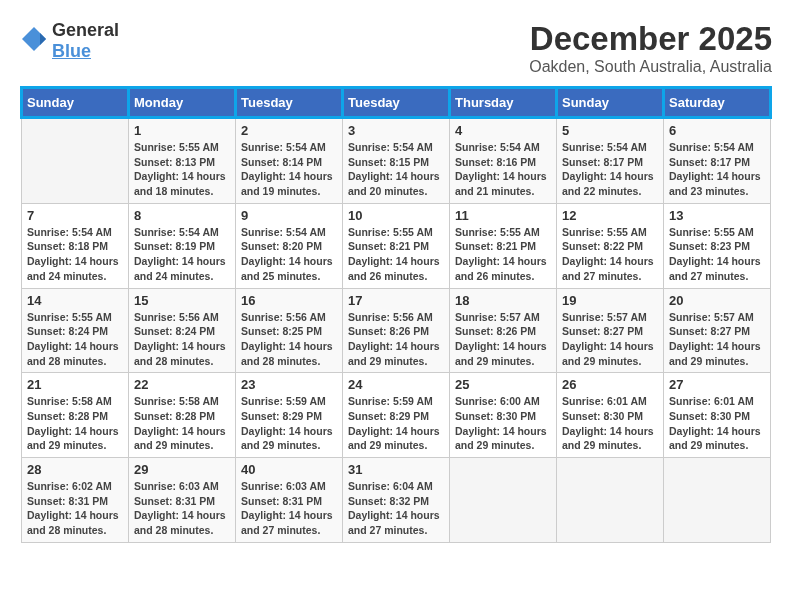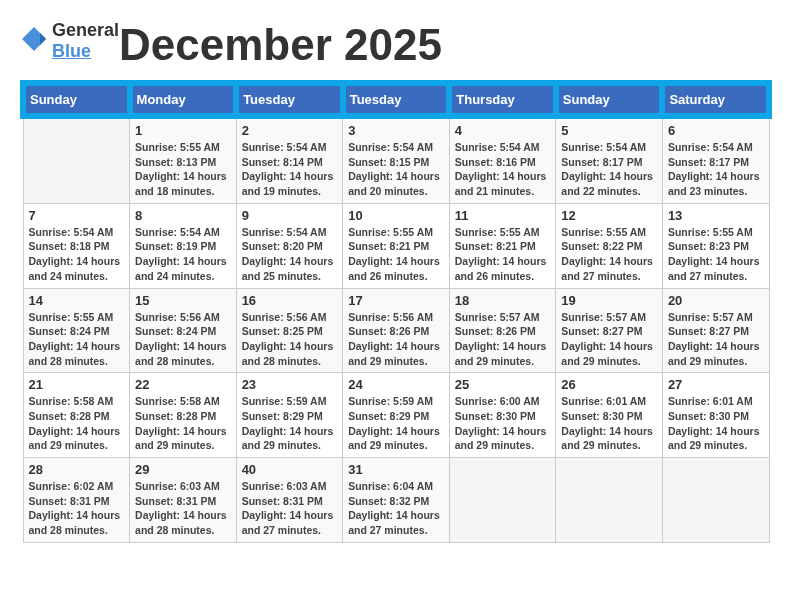--- a/index.html
+++ b/index.html
@@ -5,21 +5,21 @@
     * { box-sizing: border-box; margin: 0; padding: 0; }
     body {
       font-family: Arial, sans-serif;
       background: #fff;
       width: 792px;
       min-height: 612px;
       padding: 20px;
     }
     .header-area {
       display: flex;
-      justify-content: flex-start;
+      justify-content: space-between;
       align-items: flex-start;
       margin-bottom: 10px;
     }
     .logo {
       display: flex;
       align-items: center;
       gap: 4px;
     }
     .logo-text-general {
       font-size: 18px;
@@ -29,40 +29,40 @@
     .logo-text-blue {
       font-size: 18px;
       font-weight: bold;
       color: #4a90d9;
       text-decoration: underline;
     }
     .title-area {
       text-align: right;
     }
     .main-title {
-      font-size: 44px;
+      font-size: 33px;
       font-weight: bold;
       color: #333;
     }
     .subtitle {
       font-size: 16px;
       color: #555;
     }
     table {
       width: 100%;
       border-collapse: collapse;
       font-size: 11px;
     }
     thead tr th {
       background-color: #3a6bbf;
       color: #fff;
       padding: 6px 4px;
       text-align: left;
       font-size: 13px;
-      border: 6px solid #0ea5e9;
+      border: 3px solid #0ea5e9;
     }
     tbody tr td {
       border: 1px solid #ccc;
       padding: 4px 5px;
       vertical-align: top;
       min-height: 80px;
       background: #fff;
     }
     tbody tr:nth-child(odd) td {
       background: #f9f9f9;
@@ -95,20 +95,21 @@
         <polygon points="20,8 26,14 20,20" fill="#2a6ab0"></polygon>
       </svg>
     </div>
     <div>
       <span class="logo-text-general">General</span><br>
       <span class="logo-text-blue">Blue</span>
     </div>
   </div>
   <div class="title-area">
     <div class="main-title">December 2025</div>
+    <div class="subtitle">Oakden, South Australia, Australia</div>
   </div>
 </div>
 
 <table>
   <thead>
     <tr>
     <th>Sunday</th>
         <th>Monday</th>
         <th>Tuesday</th>
         <th>Tuesday</th>

